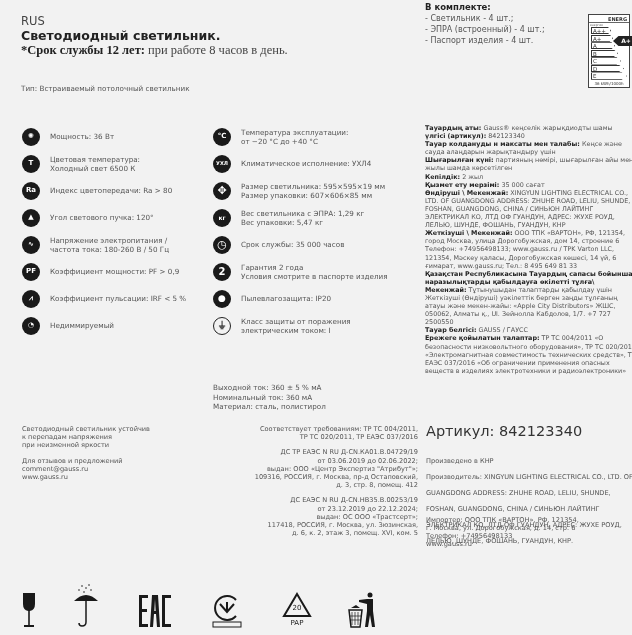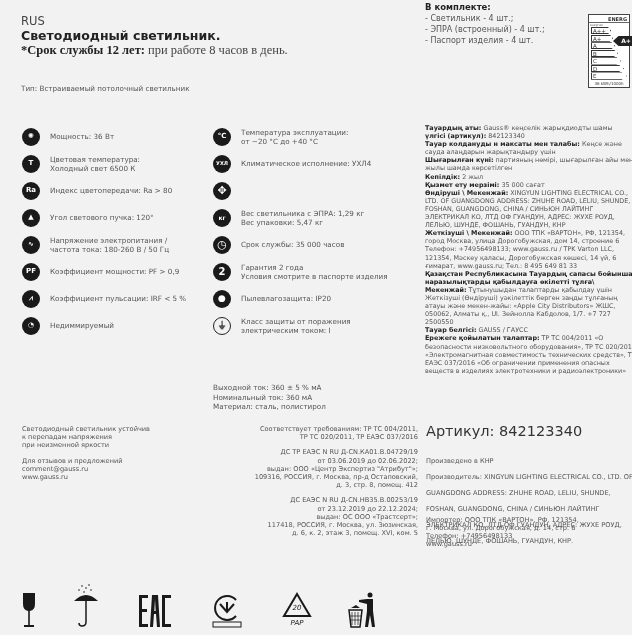--- a/index.html
+++ b/index.html
@@ -41,21 +41,21 @@
   .left-notes p { margin-bottom: 7px; }
 
   .cert { left: 204px; top: 425px; width: 205px; font-size: 6.6px; color: #555; line-height: 8.2px; }
   .cert p { margin-bottom: 7px; text-align: right; }
 
   .article { left: 417px; top: 423px; font-size: 14.5px; color: #333; }
   .mfr { left: 417px; top: 453px; width: 212px; font-size: 6.6px; color: #555; line-height: 16px; }
   .importer { left: 417px; top: 516px; width: 212px; font-size: 6.6px; color: #555; line-height: 8.1px; }
 
   .bottom-icons { left: 0; top: 580px; width: 400px; height: 50px; }
-  .bi { position: absolute; top: 0; height: 48px; display: flex; align-items: flex-end; justify-content: center; font-style: italic; }
+  .bi { position: absolute; top: 0; height: 48px; display: flex; align-items: flex-end; justify-content: center; }
 </style>
 </head>
 <body>
 
 <div class="abs rus-label">RUS</div>
 <div class="abs title-bold">Светодиодный светильник.</div>
 <div class="abs title-line2"><b>*Срок службы 12 лет:</b><span> при работе 8 часов в день.</span></div>
 <div class="abs type-line">Тип: Встраиваемый потолочный светильник</div>
 
 <div class="abs kit">
@@ -121,20 +121,22 @@
       <span class="ico">°C</span>
       <span style="white-space:pre-line">Температура эксплуатации:
 от −20 °C до +40 °C</span>
     </div>
   <div class="feat">
       <span class="ico" style="font-size:5px">УХЛ</span>
       <span>Климатическое исполнение: УХЛ4</span>
     </div>
   <div class="feat">
       <span class="ico" style="font-size:11px">✥</span>
+      <span style="white-space:pre-line">Размер светильника: 595×595×19 мм
+Размер упаковки: 607×606×85 мм</span>
     </div>
   <div class="feat">
       <span class="ico" style="font-size:6px">кг</span>
       <span style="white-space:pre-line">Вес светильника с ЭПРА: 1,29 кг
 Вес упаковки: 5,47 кг</span>
     </div>
   <div class="feat">
       <span class="ico" style="font-size:11px">◷</span>
       <span>Срок службы: 35 000 часов</span>
     </div>

